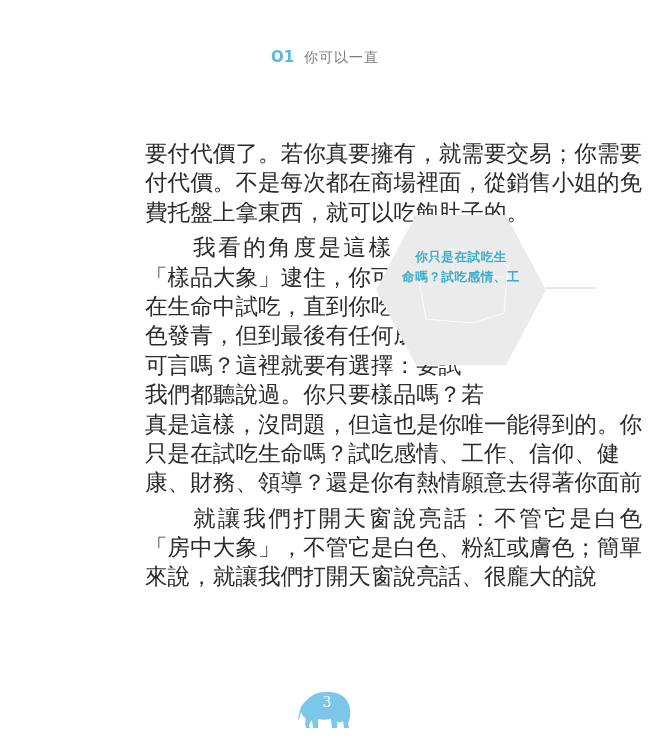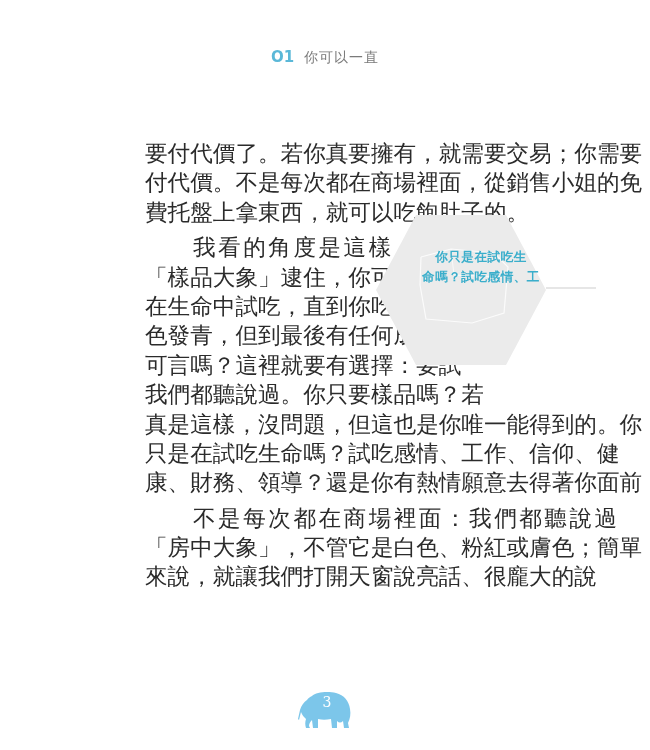--- a/index.html
+++ b/index.html
@@ -73,21 +73,20 @@
       left: 20px;
       top: 32px;
       width: 130px;
       text-align: center;
       font-family: "DejaVu Sans", "Liberation Sans", sans-serif;
       font-weight: bold;
       font-size: 12.6px;
       line-height: 19.5px;
       color: #3aaecb;
       letter-spacing: 0.5px;
-      margin-left: 20px;
     }
     .pullquote .quote-text span {
       display: block;
       white-space: nowrap;
     }
     .connector-line {
       position: absolute;
       left: 546px;
       top: 287px;
       width: 50px;
@@ -132,21 +131,21 @@
     <span class="line">在生命中試吃，直到你吃到臉</span>
     <span class="line">色發青，但到最後有任何成就</span>
     <span class="line">可言嗎？這裡就要有選擇：要試</span>
     <span class="line">我們都聽說過。你只要樣品嗎？若</span>
     <span class="line">真是這樣，沒問題，但這也是你唯一能得到的。你</span>
     <span class="line">只是在試吃生命嗎？試吃感情、工作、信仰、健</span>
     <span class="line">康、財務、領導？還是你有熱情願意去得著你面前</span>
   </div>
   <span class="para-gap"></span>
   <div>
-    <span class="line indent">不是每次都在商場裡面：我們都聽說過</span>
+    <span class="line indent">就讓我們打開天窗說亮話：不管它是白色</span>
     <span class="line">「房中大象」，不管它是白色、粉紅或膚色；簡單</span>
     <span class="line">來說，就讓我們打開天窗說亮話、很龐大的說</span>
   </div>
 </div>
 
 <div class="pullquote">
   <svg width="170" height="150" viewBox="0 0 170 150">
     <polygon points="40,0 130,0 170,75 130,150 40,150 0,75" fill="#ebebeb"></polygon>
     <polyline points="45,42 75,34 118,38 132,52 128,98 96,108 50,104 44,70 45,42" fill="none" stroke="#ffffff" stroke-width="1.2" opacity="0.8"></polyline>
     <polyline points="75,34 78,60 128,62" fill="none" stroke="#ffffff" stroke-width="1" opacity="0.7"></polyline>

